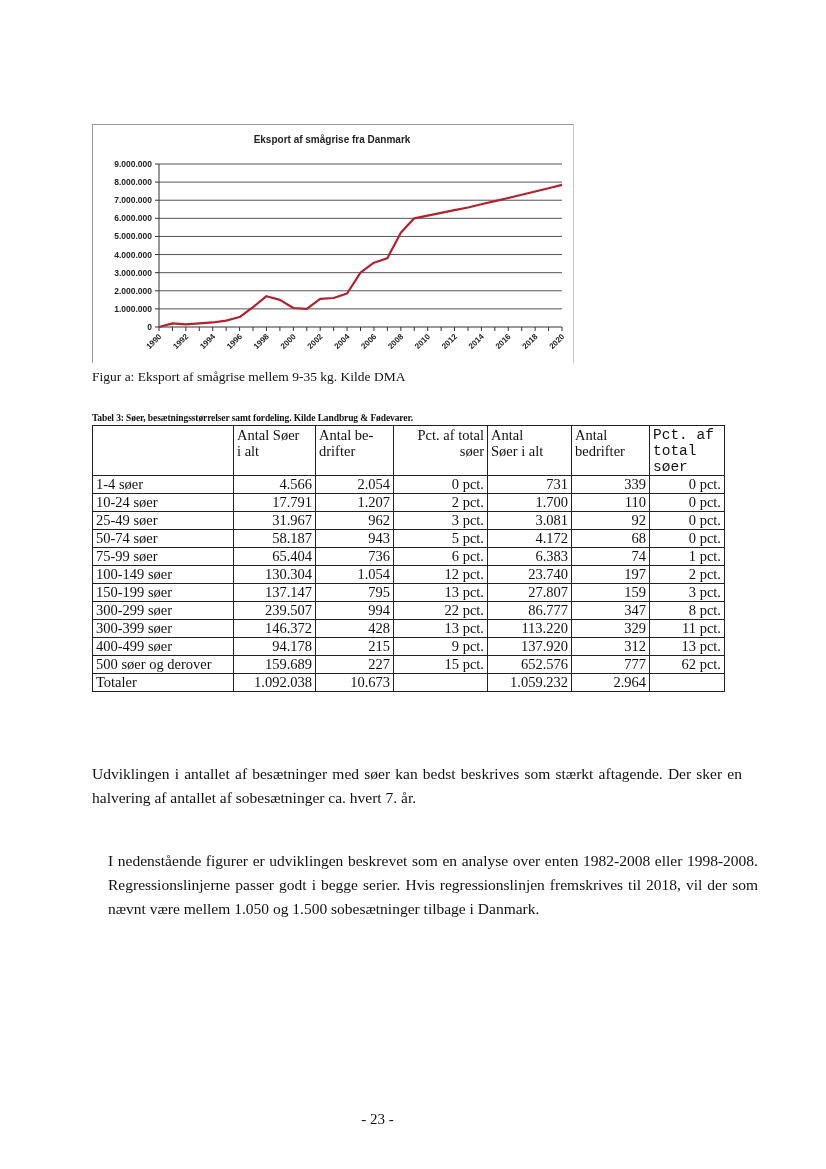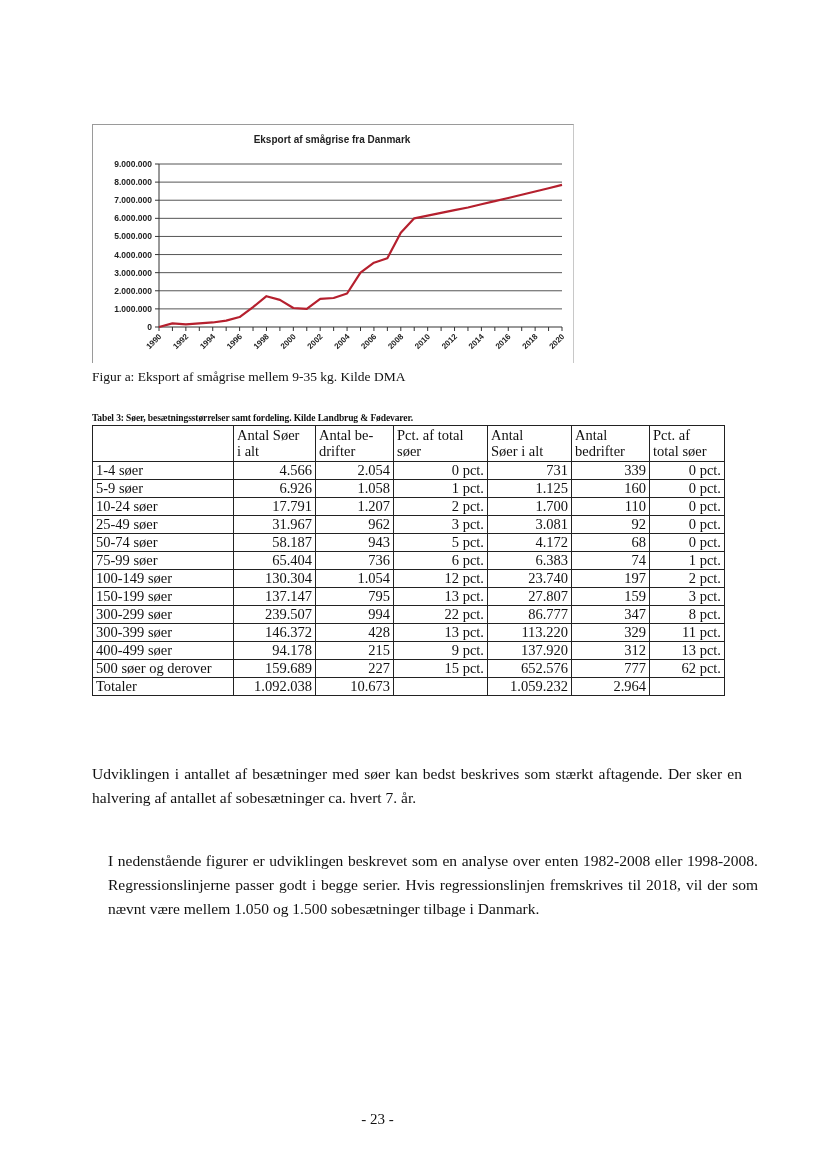--- a/index.html
+++ b/index.html
@@ -20,24 +20,24 @@
   #table-caption { position: absolute; left: 92px; top: 413px; font-size: 9.5px; font-weight: bold; color: #111; letter-spacing: -0.1px; }
 
   #data-table { position: absolute; left: 92px; top: 425px; border-collapse: collapse; font-size: 14.5px; }
   #data-table td { border: 1px solid #222; padding: 0 3px; height: 17px; line-height: 17px; white-space: nowrap; vertical-align: middle; }
   #data-table td.num { text-align: right; }
   #data-table td.center { text-align: center; }
   #data-table tr.head2 td { line-height: 16px; height: 34px; vertical-align: top; padding-top: 1px; }
   #data-table .c0 { width: 134px; }
   #data-table .c1 { width: 75px; }
   #data-table .c2 { width: 71px; }
-  #data-table .c3 { width: 87px; }
+  #data-table .c3 { width: 87px; text-align: right; }
   #data-table .c4 { width: 77px; }
   #data-table .c5 { width: 71px; }
-  #data-table .c6 { width: 68px; }
+  #data-table .c6 { width: 68px; font-family: Liberation Mono, monospace; }
 
   .paragraph { position: absolute; left: 92px; width: 650px; font-size: 15.5px; line-height: 24px; text-align: justify; color: #111; }
   #para-1 { top: 762px; }
   #para-2 { top: 833px; }
 
   #page-number { position: absolute; left: 0; width: 755px; top: 1111px; text-align: center; font-size: 15px; color: #111; }
 </style>
 </head>
 <body>
 
@@ -189,29 +189,20 @@
   <tr>
         <td>1-4 søer</td>
         <td class="num">4.566</td>
         <td class="num">2.054</td>
         <td class="num">0 pct.</td>
         <td class="num">731</td>
         <td class="num">339</td>
         <td class="num">0 pct.</td>
       </tr>
       <tr>
-        <td>5-9 søer</td>
-        <td class="num">6.926</td>
-        <td class="num">1.058</td>
-        <td class="num">1 pct.</td>
-        <td class="num">1.125</td>
-        <td class="num">160</td>
-        <td class="num">0 pct.</td>
-      </tr>
-      <tr>
         <td>10-24 søer</td>
         <td class="num">17.791</td>
         <td class="num">1.207</td>
         <td class="num">2 pct.</td>
         <td class="num">1.700</td>
         <td class="num">110</td>
         <td class="num">0 pct.</td>
       </tr>
       <tr>
         <td>25-49 søer</td>

